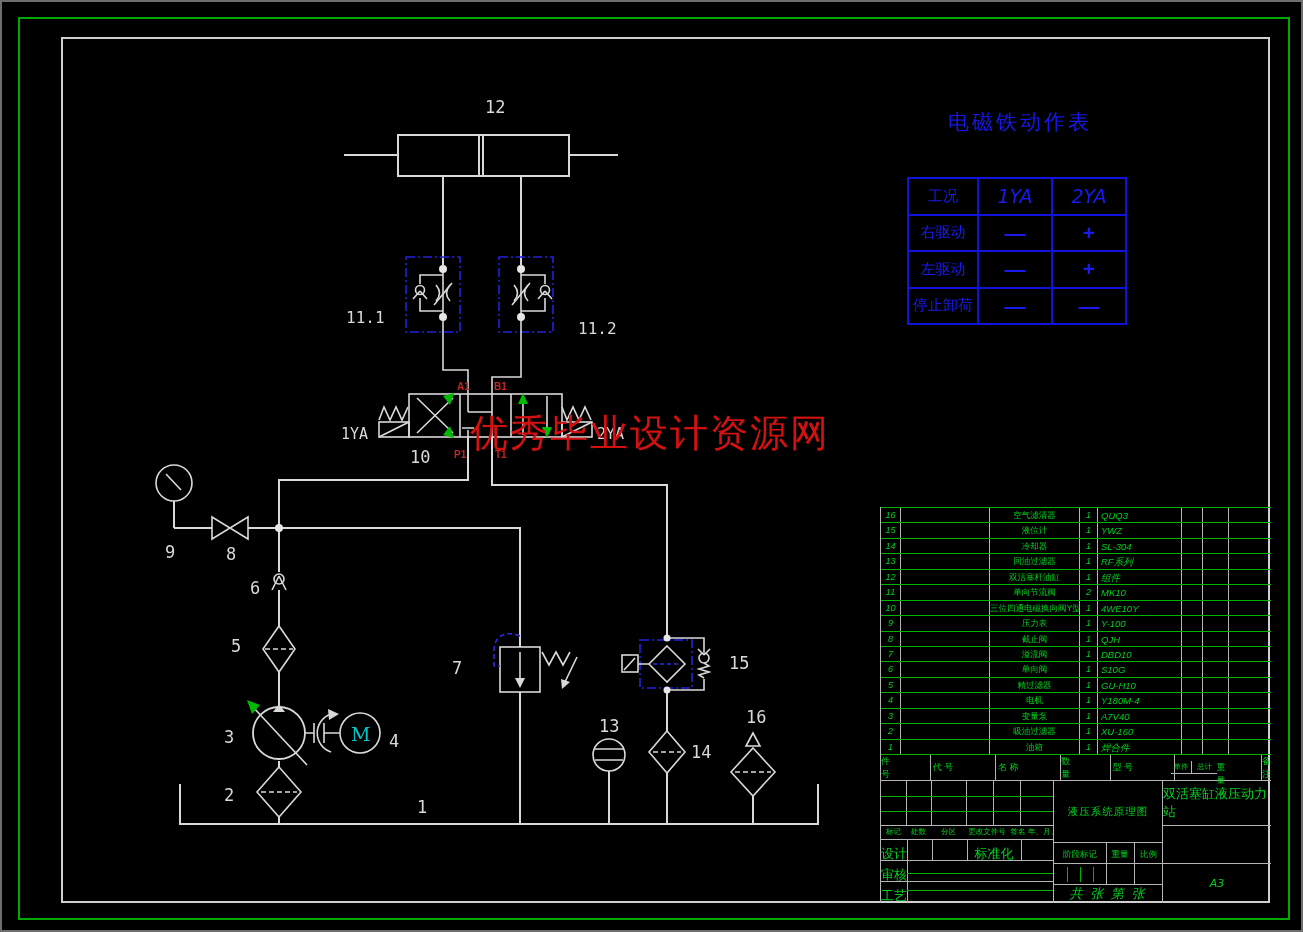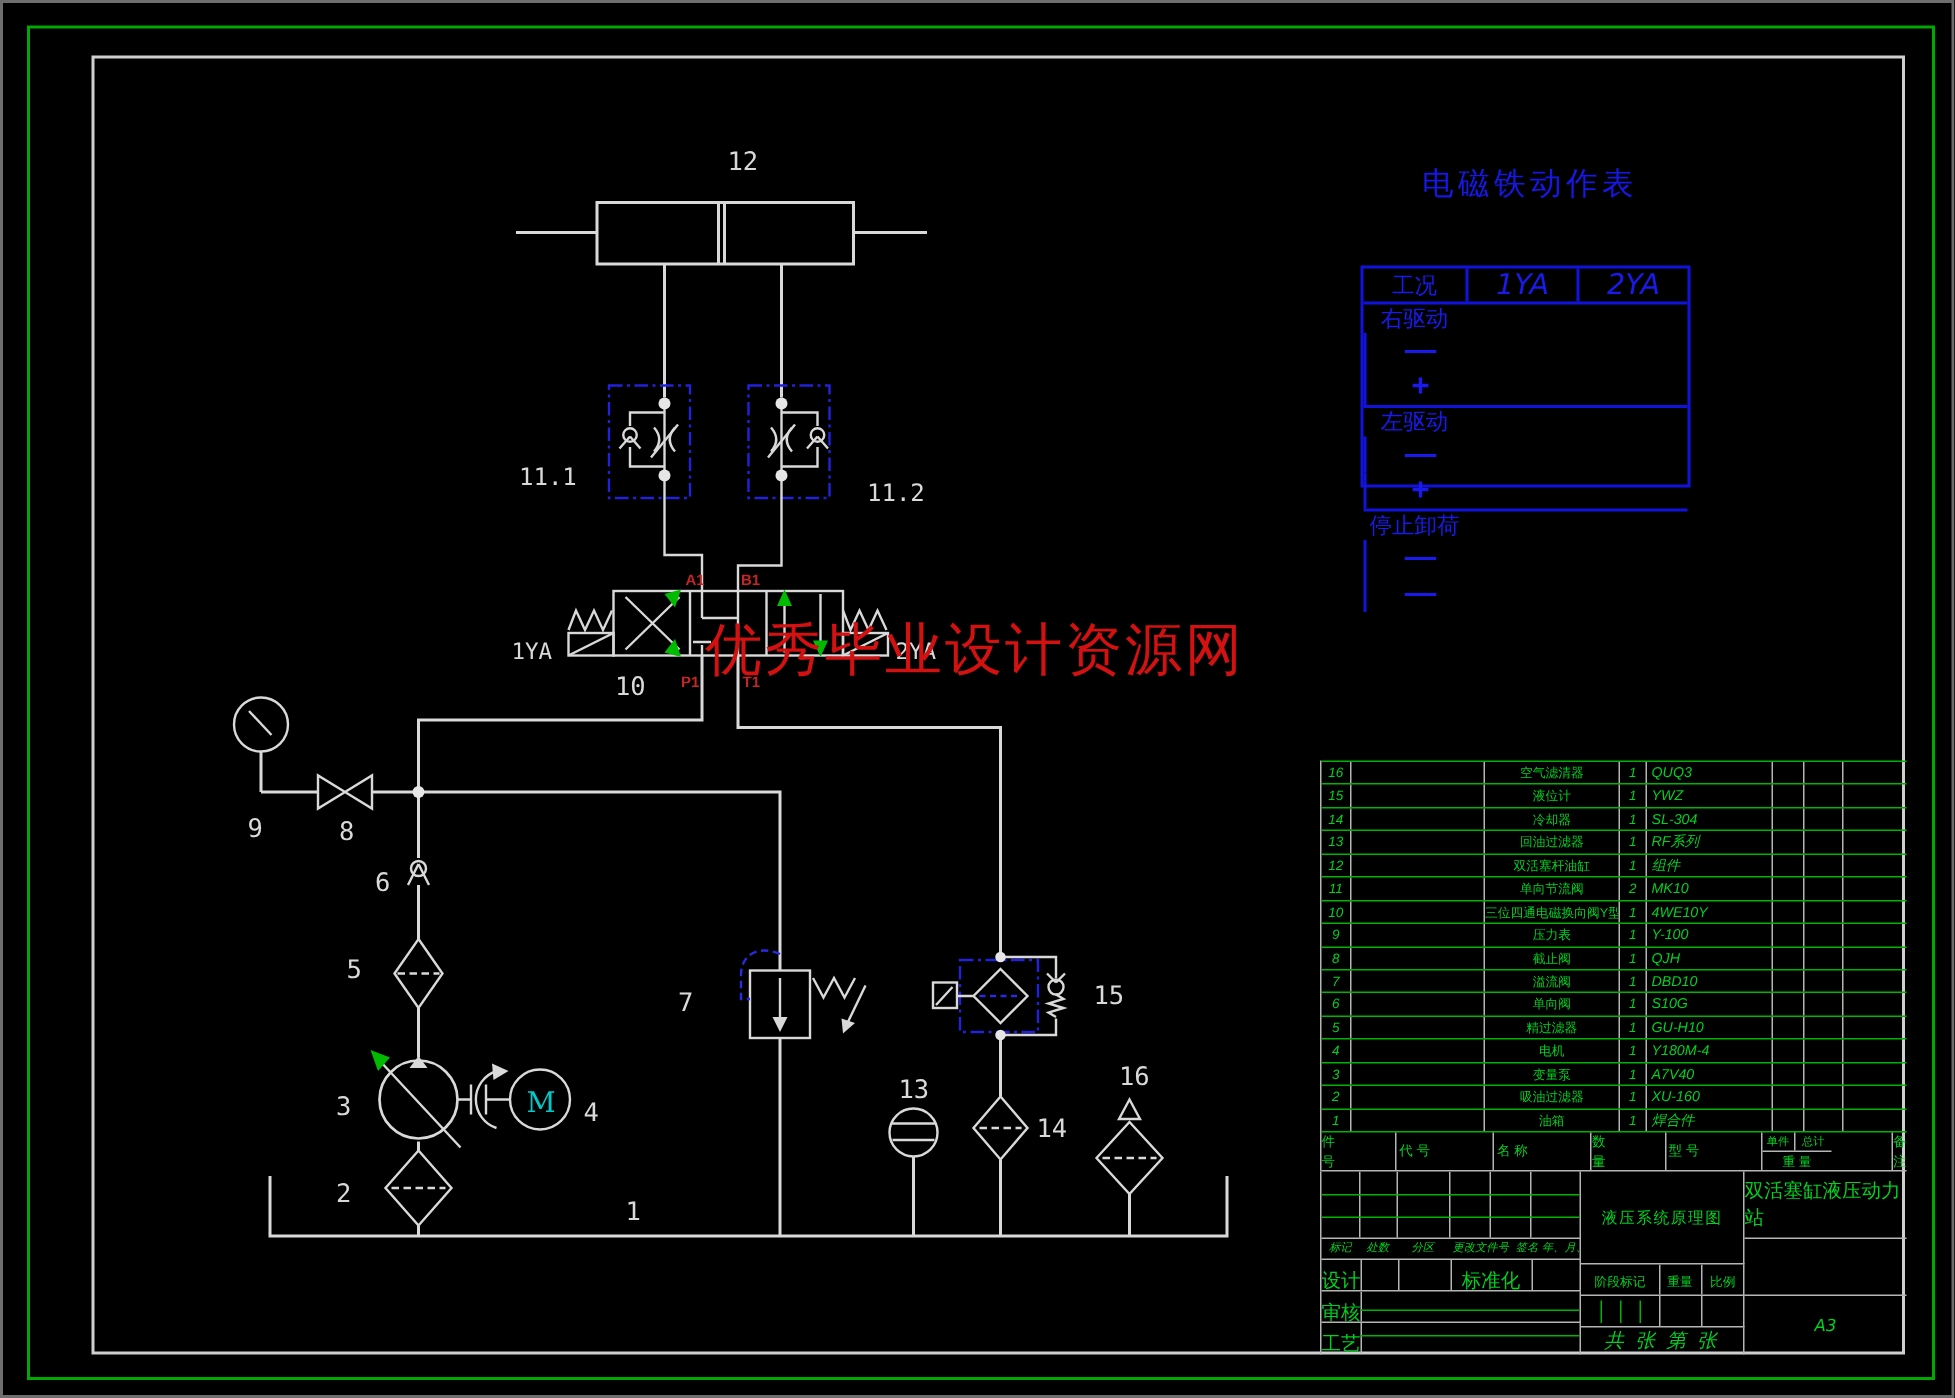--- a/index.html
+++ b/index.html
@@ -6,21 +6,21 @@
   .canvas{position:relative;width:1303px;height:932px;background:#000;overflow:hidden;
           font-family:"Liberation Sans",sans-serif;border:2px solid #6e6e6e;box-sizing:border-box;}
   .abs{position:absolute;}
   
   .green-frame{left:16px;top:15px;width:1272px;height:903px;border:2px solid #00a800;box-sizing:border-box;}
   .draw-frame{left:59px;top:35px;width:1209px;height:866px;border:2px solid #cfcfcf;box-sizing:border-box;}
   
   .sol-title{left:928px;top:106px;width:180px;color:#1717e8;font-size:21px;letter-spacing:3px;text-align:center;}
   .sol-table{left:905px;top:175px;width:220px;height:148px;border:2px solid #1212dd;box-sizing:border-box;display:flex;flex-direction:column;}
   .sol-row{display:flex;flex:1;}
-  .sol-row + .sol-row{border-top:2px solid #1212dd;flex-direction:column;}
+  .sol-row + .sol-row{border-top:2px solid #1212dd;}
   .sol-cell{display:flex;align-items:center;justify-content:center;color:#1a1aee;box-sizing:border-box;}
   .sol-cell + .sol-cell{border-left:2px solid #1212dd;}
   .sc0{width:68px;font-size:15px;}
   .sc1,.sc2{width:74px;font-size:15px;}
   .sol-head .sc1,.sol-head .sc2{font-style:italic;font-size:19px;font-family:"DejaVu Sans",sans-serif;}
   .mark{font-size:21px;font-weight:bold;}
   
   .wm1{left:468px;top:406px;width:380px;color:#d31111;font-size:38px;letter-spacing:2px;font-family:"DejaVu Serif",serif;white-space:nowrap;}
   .wm2{left:512px;top:486px;color:#d31111;font-size:29px;letter-spacing:3px;font-family:"DejaVu Sans Mono",monospace;white-space:nowrap;}
   
@@ -32,21 +32,21 @@
   .c.no{width:19px;text-align:center;font-style:italic;}
   .c.code{width:89px;}
   .c.name{width:90px;text-align:center;font-size:8.5px;}
   .c.qty{width:18px;text-align:center;font-style:italic;}
   .c.model{width:84px;padding-left:3px;font-style:italic;font-size:9.5px;}
   .c.unit{width:21px;} .c.total{width:26px;} .c.note{flex:1;}
   .bom-head{position:absolute;left:0;top:247px;width:390px;height:27px;display:flex;box-sizing:border-box;border-top:1px solid #00b300;border-bottom:1px solid #b5b5b5;gap:40px;}
   .h{display:flex;align-items:center;justify-content:center;box-sizing:border-box;font-size:9px;}
   .h + .h{border-left:1px solid #b5b5b5;}
   .h.no{width:19px;}.h.code{width:89px;}.h.name{width:90px;}.h.qty{width:18px;}.h.model{width:84px;}
-  .h.wblock{width:47px;flex-direction:column;padding:0;}
+  .h.wblock{width:47px;flex-direction:row;padding:0;}
   .wtop{display:flex;width:100%;height:13px;box-sizing:border-box;border-bottom:1px solid #b5b5b5;}
   .wtop span{display:block;width:21px;font-size:7.5px;text-align:center;line-height:12px;}
   .wtop span + span{border-left:1px solid #b5b5b5;width:25px;}
   .wbot{width:100%;height:14px;font-size:8.5px;text-align:center;line-height:13px;}
   .h.note{flex:1;}
   
   .tblock{left:878px;top:779px;width:390px;height:122px;box-sizing:border-box;border-left:1px solid #b5b5b5;color:#00d020;}
   .tb{position:absolute;box-sizing:border-box;border-right:1px solid #b5b5b5;border-bottom:1px solid #b5b5b5;overflow:hidden;}
   .tb.noR{border-right:none;}
   .vline{position:absolute;width:1px;background:#b5b5b5;}
@@ -477,21 +477,21 @@
 
     <div class="tb" style="left:0;top:0;width:173px;height:45px;">
       <div class="vline" style="left:25px;top:0;height:45px;"></div>
       <div class="vline" style="left:50px;top:0;height:45px;"></div>
       <div class="vline" style="left:85px;top:0;height:45px;"></div>
       <div class="vline" style="left:112px;top:0;height:45px;"></div>
       <div class="vline" style="left:139px;top:0;height:45px;"></div>
       <div class="gline" style="left:0;top:15px;width:173px;"></div>
       <div class="gline" style="left:0;top:30px;width:173px;"></div>
     </div>
-    <div class="tb" style="left:0;top:45px;width:173px;height:14px;font-style:italic;">
+    <div class="tb" style="left:0;top:45px;width:173px;height:14px;">
       <div class="tcell" style="left:0;top:1px;width:25px;">标记</div>
       <div class="tcell" style="left:25px;top:1px;width:25px;">处数</div>
       <div class="tcell" style="left:50px;top:1px;width:35px;">分区</div>
       <div class="tcell" style="left:85px;top:1px;width:42px;">更改文件号</div>
       <div class="tcell" style="left:127px;top:1px;width:20px;">签名</div>
       <div class="tcell" style="left:147px;top:1px;width:26px;">年、月、日</div>
     </div>
     <div class="tb" style="left:0;top:59px;width:173px;height:21px;">
       <div class="vline" style="left:26px;top:0;height:21px;"></div>
       <div class="vline" style="left:51px;top:0;height:21px;"></div>

